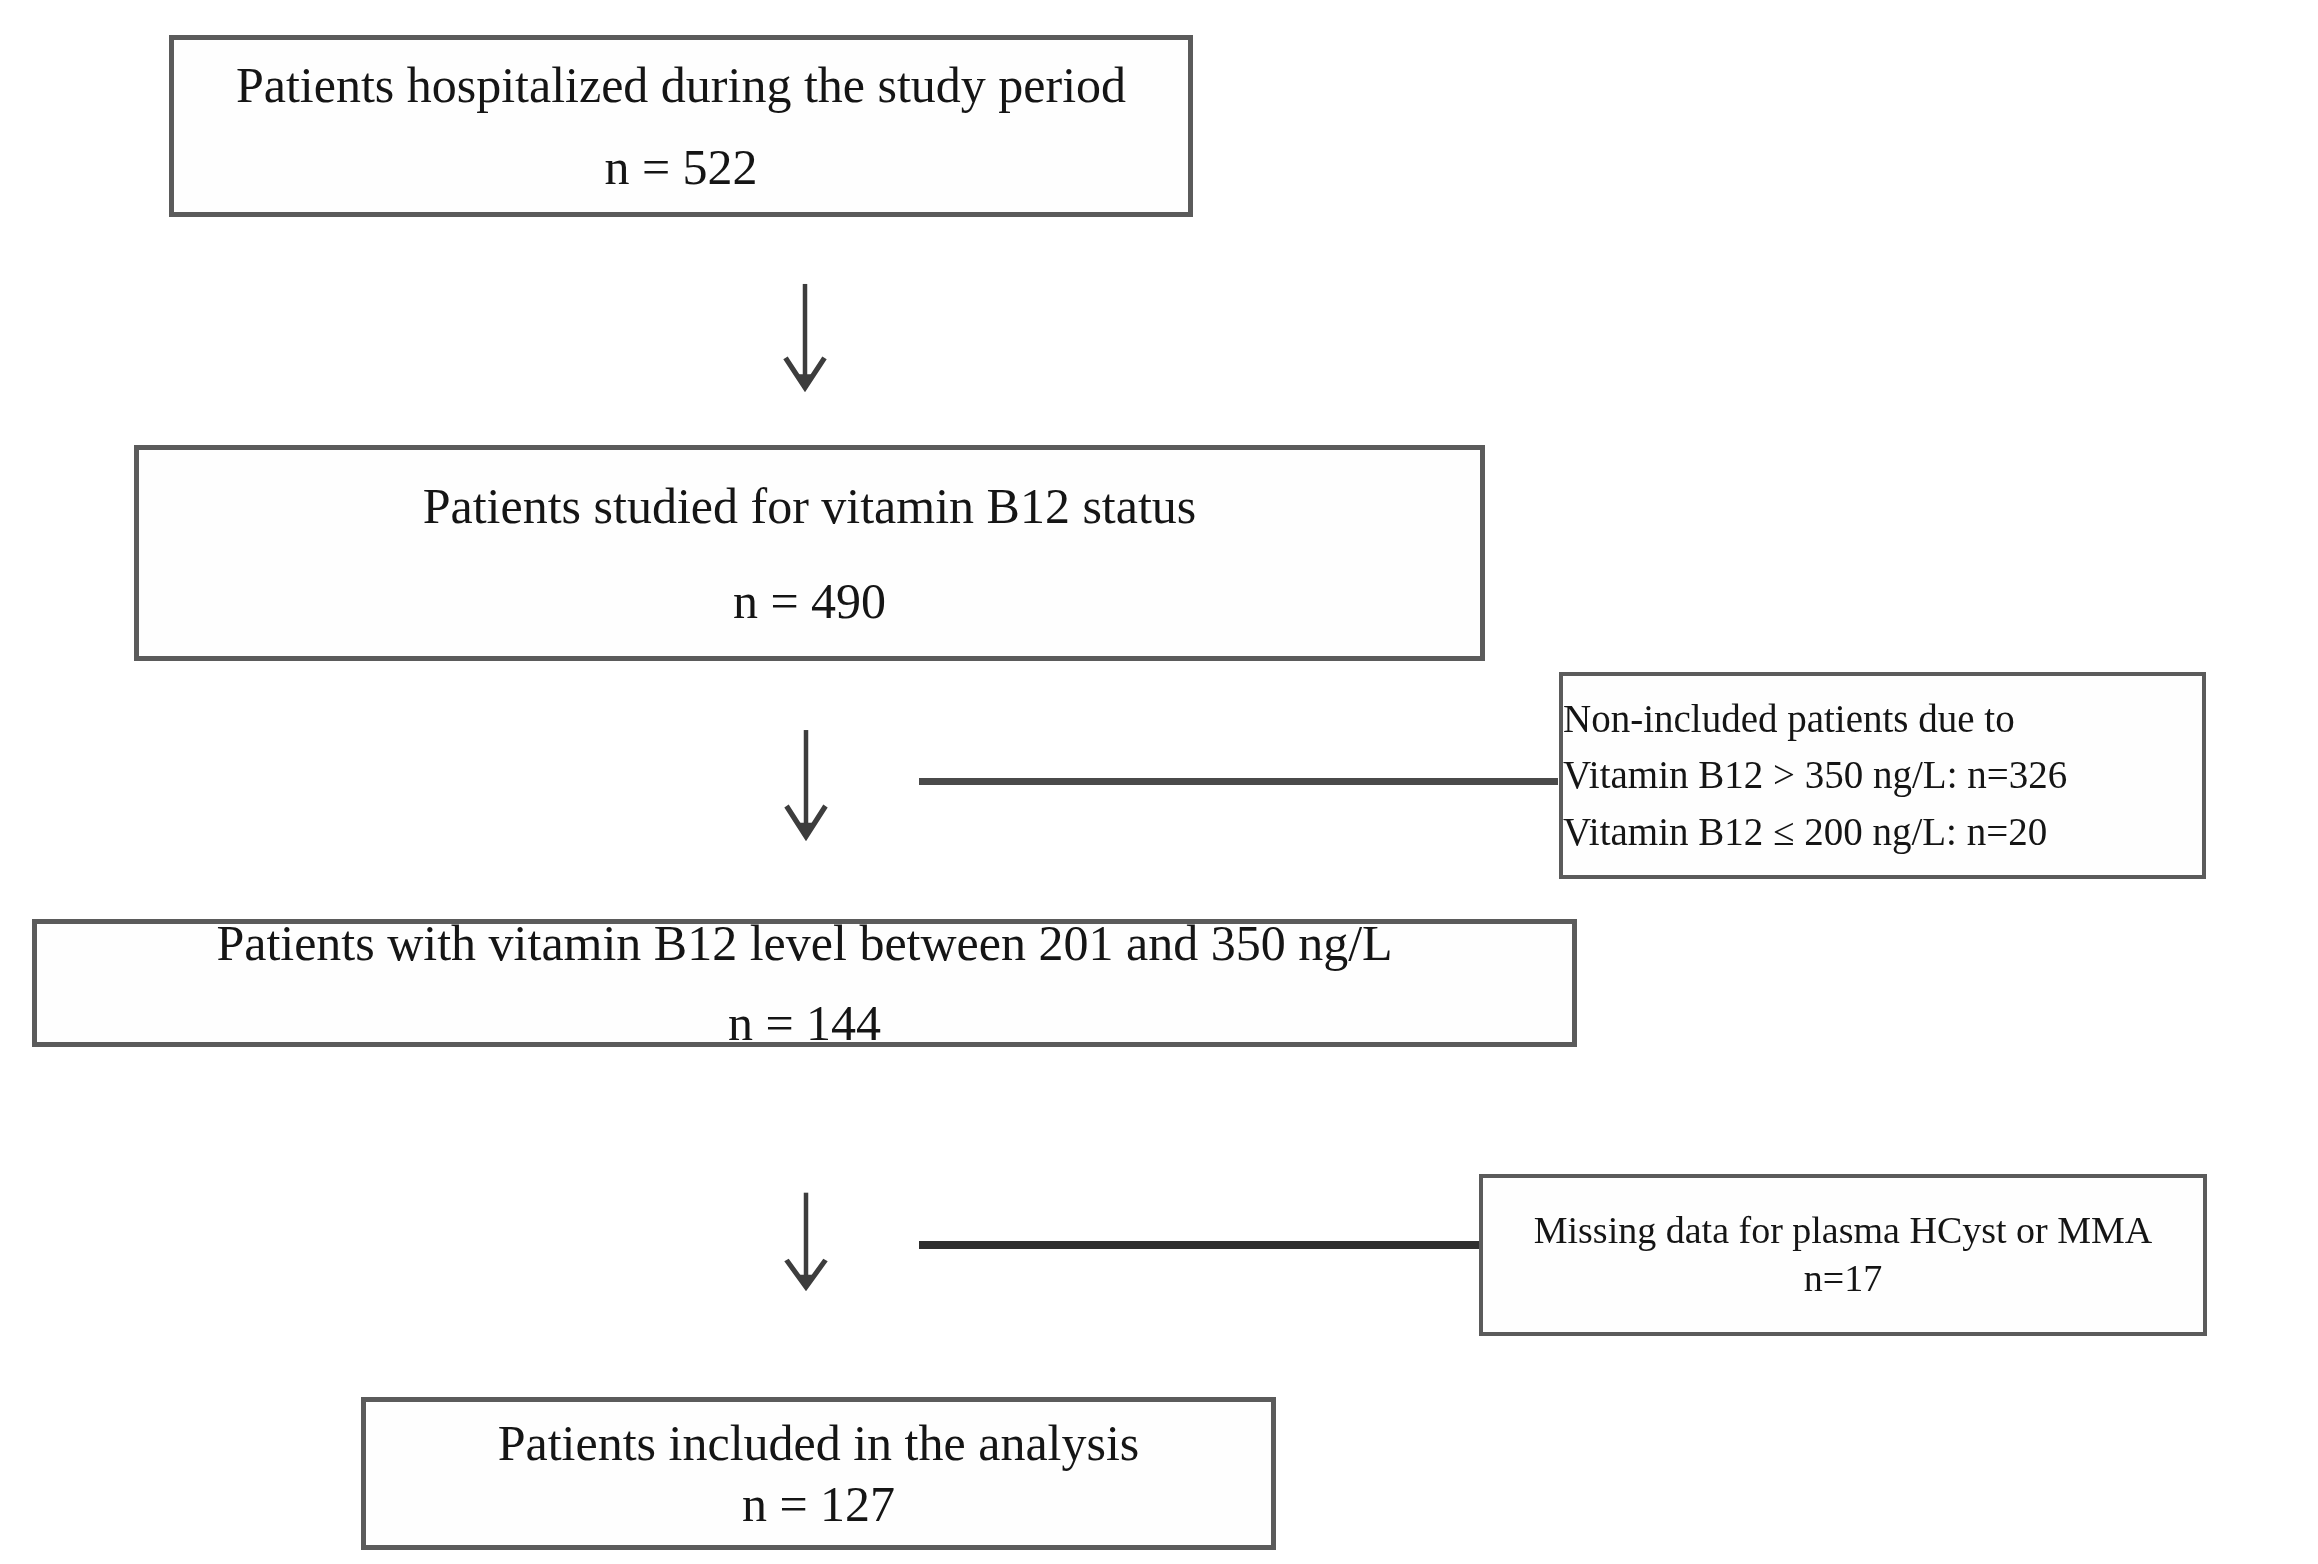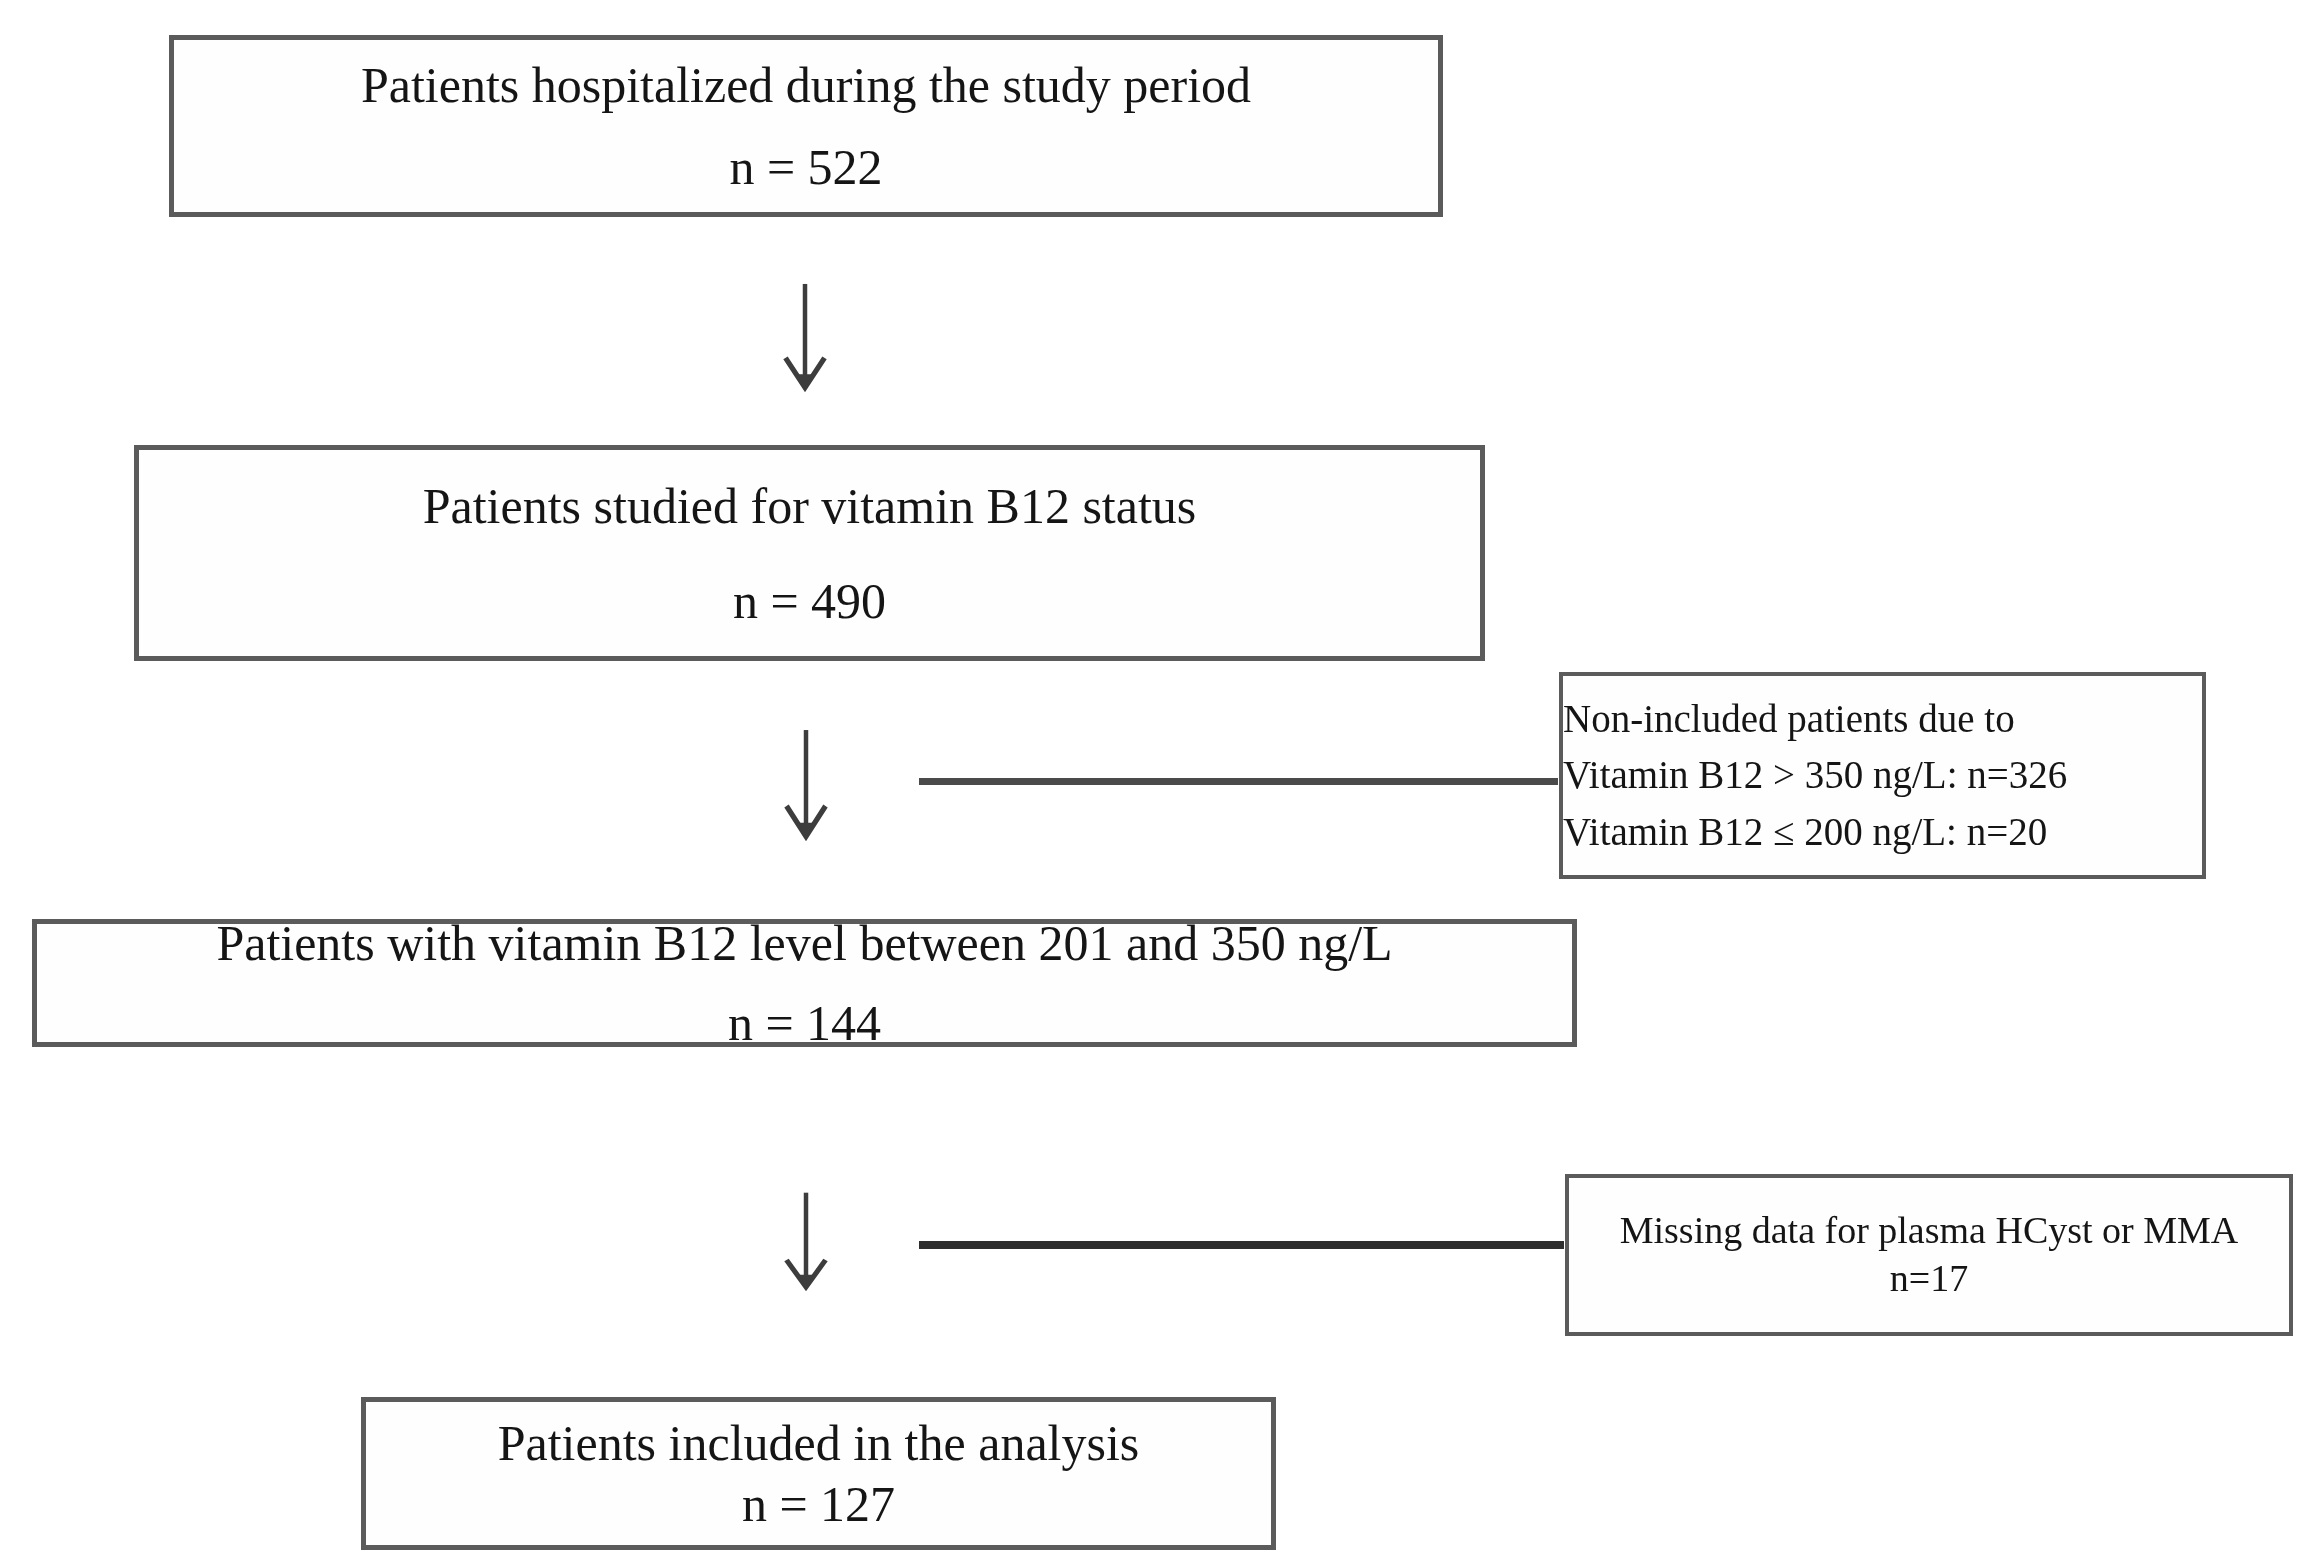--- a/index.html
+++ b/index.html
@@ -26,34 +26,34 @@
     justify-content: center;
     align-items: center;
     text-align: center;
   }
   .box .bl {
     line-height: 1.2;
     white-space: nowrap;
   }
   .main .bl { font-size: 50px; }
 
-  #box1 { left: 169px;  top: 35px;   width: 1274px; height: 182px; gap: 22.6px; }
+  #box1 { left: 169px;  top: 35px;   width: 1024px; height: 182px; gap: 22.6px; }
   #box2 { left: 134px;  top: 445px;  width: 1351px; height: 216px; gap: 35px; }
   #box3 { left: 32px;   top: 919px; width: 1545px; height: 128px; gap: 19.6px; }
   #box4 { left: 361px;  top: 1397px; width: 915px; height: 153px; gap: 1.5px;  }
 
   .side { border-width: 4.5px; }
   #side1 {
     left: 1559px; top: 672px; width: 647px; height: 207px;
     align-items: flex-start; text-align: left;
     gap: 9.8px;
   }
   #side1 .bl { font-size: 39px; }
   #side2 {
-    left: 1565px; top: 1174px; width: 728px; height: 162px;
+    left: 1479px; top: 1174px; width: 728px; height: 162px;
     gap: 2px;
   }
   #side2 .bl { font-size: 38px; }
 
   .varrow {
     position: absolute;
     width: 60px;
     overflow: visible;
   }
   #arrow1 { left: 775px; top: 281px;  height: 111px; }

